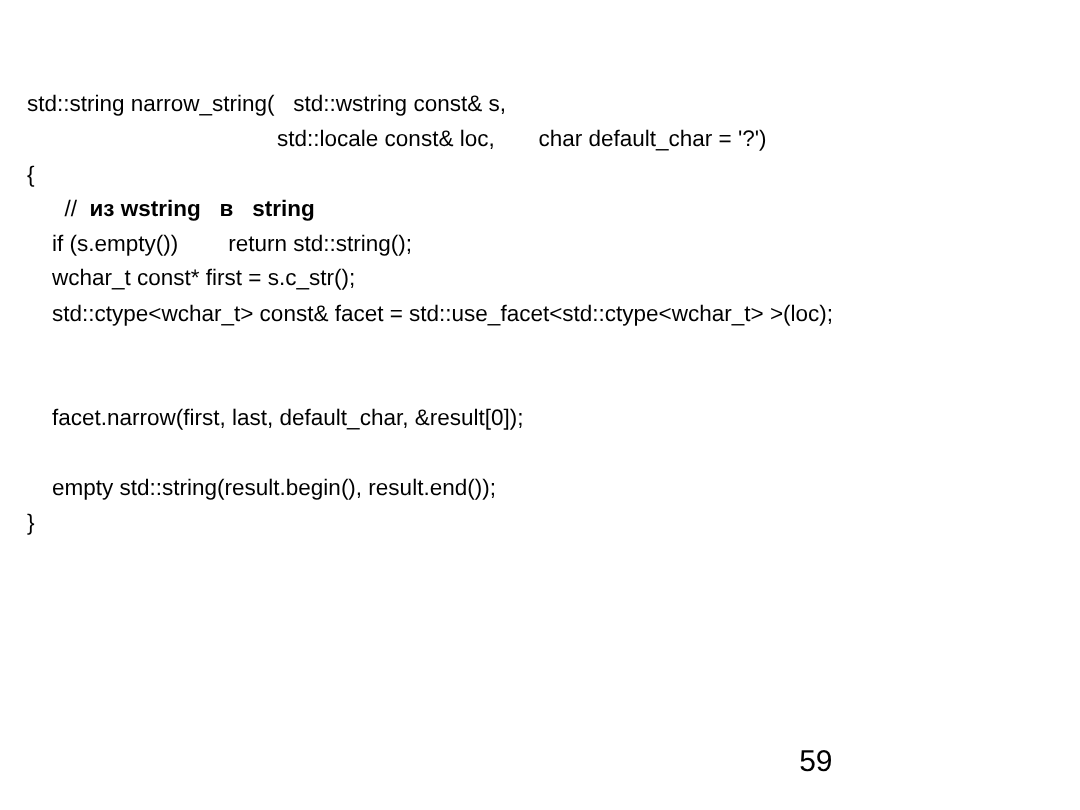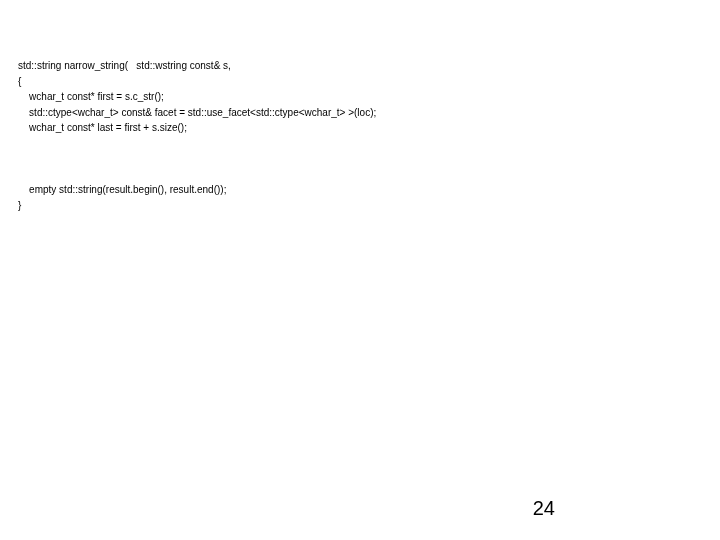--- a/index.html
+++ b/index.html
@@ -10,42 +10,45 @@
     background: #ffffff;
     font-family: Arial, Helvetica, sans-serif;
     color: #000;
     position: relative;
   }
   .content {
     position: absolute;
     top: 58px;
     left: 18px;
     right: 18px;
-    font-size: 10px;
+    font-size: 15px;
     line-height: 1.55;
   }
   .line { white-space: pre; }
   .bold { font-weight: bold; }
   .pagenum {
     position: absolute;
     bottom: 20px;
     right: 165px;
     font-size: 20px;
     color: #000;
   }
 </style>
 </head>
 <body>
 
 <div class="content">
   <div class="line">std::string narrow_string(   std::wstring const&amp; s,</div>
+  <div class="line">                                        std::locale const&amp; loc,       char default_char = '?')</div>
   <div class="line">{</div>
+  <div class="line"><span>      //  </span><span class="bold">из wstring   в   string</span></div>
+  <div class="line">    if (s.empty())        return std::string();</div>
   <div class="line">    wchar_t const* first = s.c_str();</div>
   <div class="line">    std::ctype&lt;wchar_t&gt; const&amp; facet = std::use_facet&lt;std::ctype&lt;wchar_t&gt; &gt;(loc);</div>
-  <div class="line">    wchar_t const* last = first + s.size();</div>
   <div class="line"> </div>
   <div class="line"> </div>
+  <div class="line">    facet.narrow(first, last, default_char, &amp;result[0]);</div>
   <div class="line"> </div>
   <div class="line">    empty std::string(result.begin(), result.end());</div>
   <div class="line">}</div>
 </div>
 
-<div class="pagenum">24</div>
+<div class="pagenum">59</div>
 
 </body></html>

